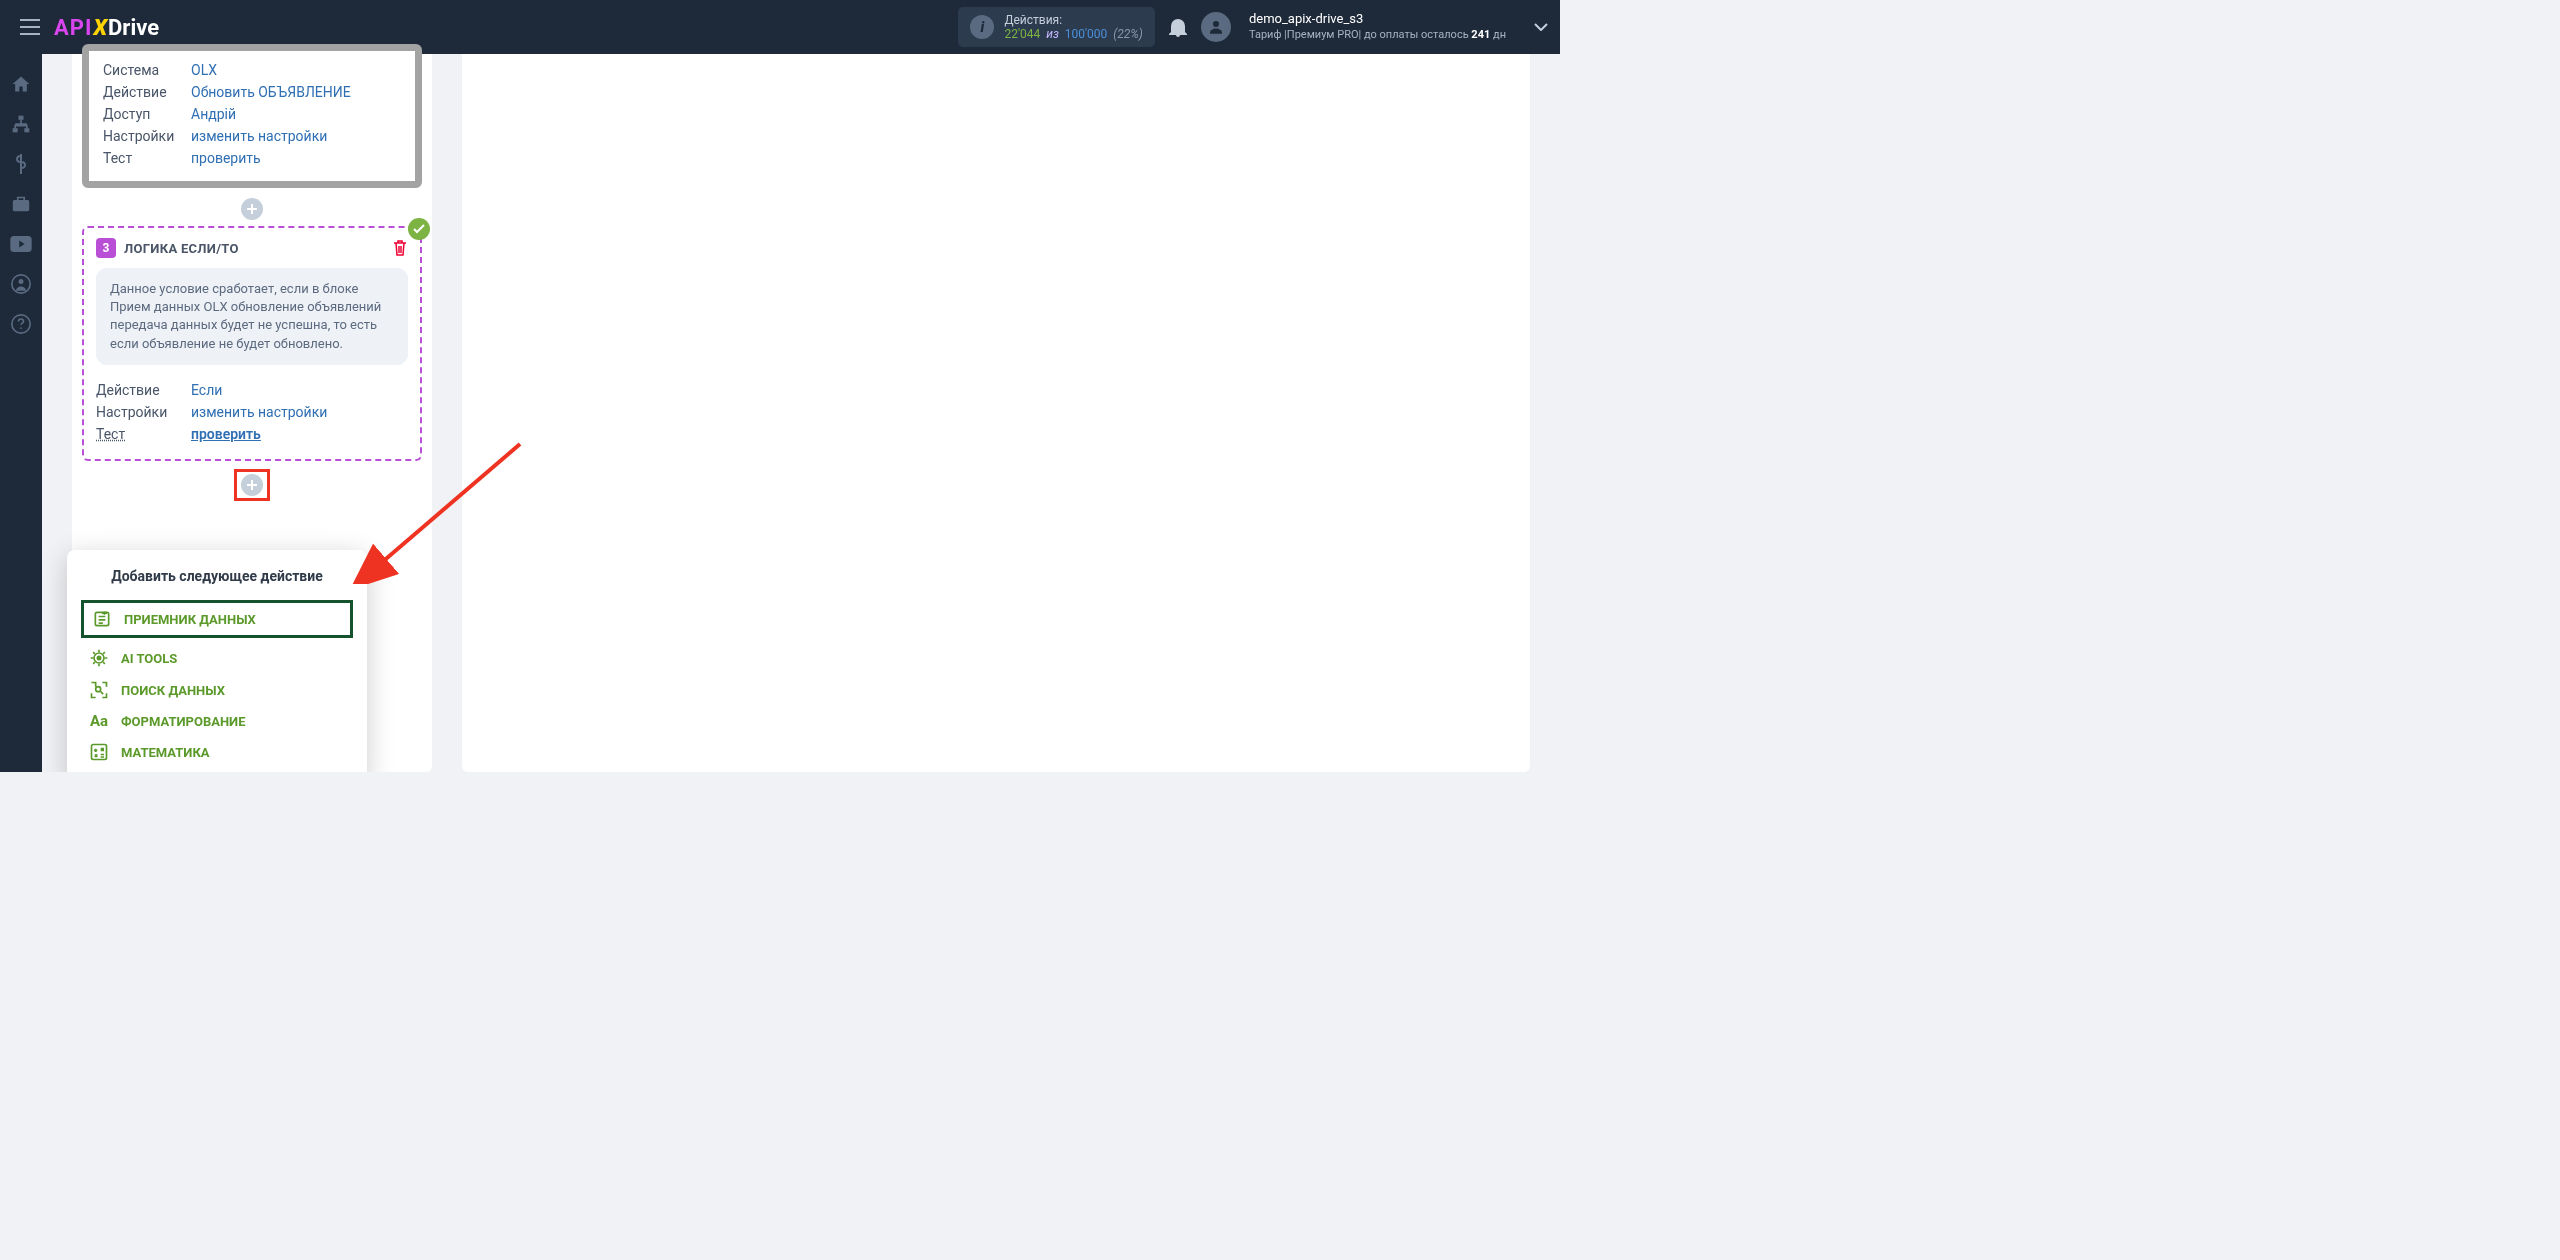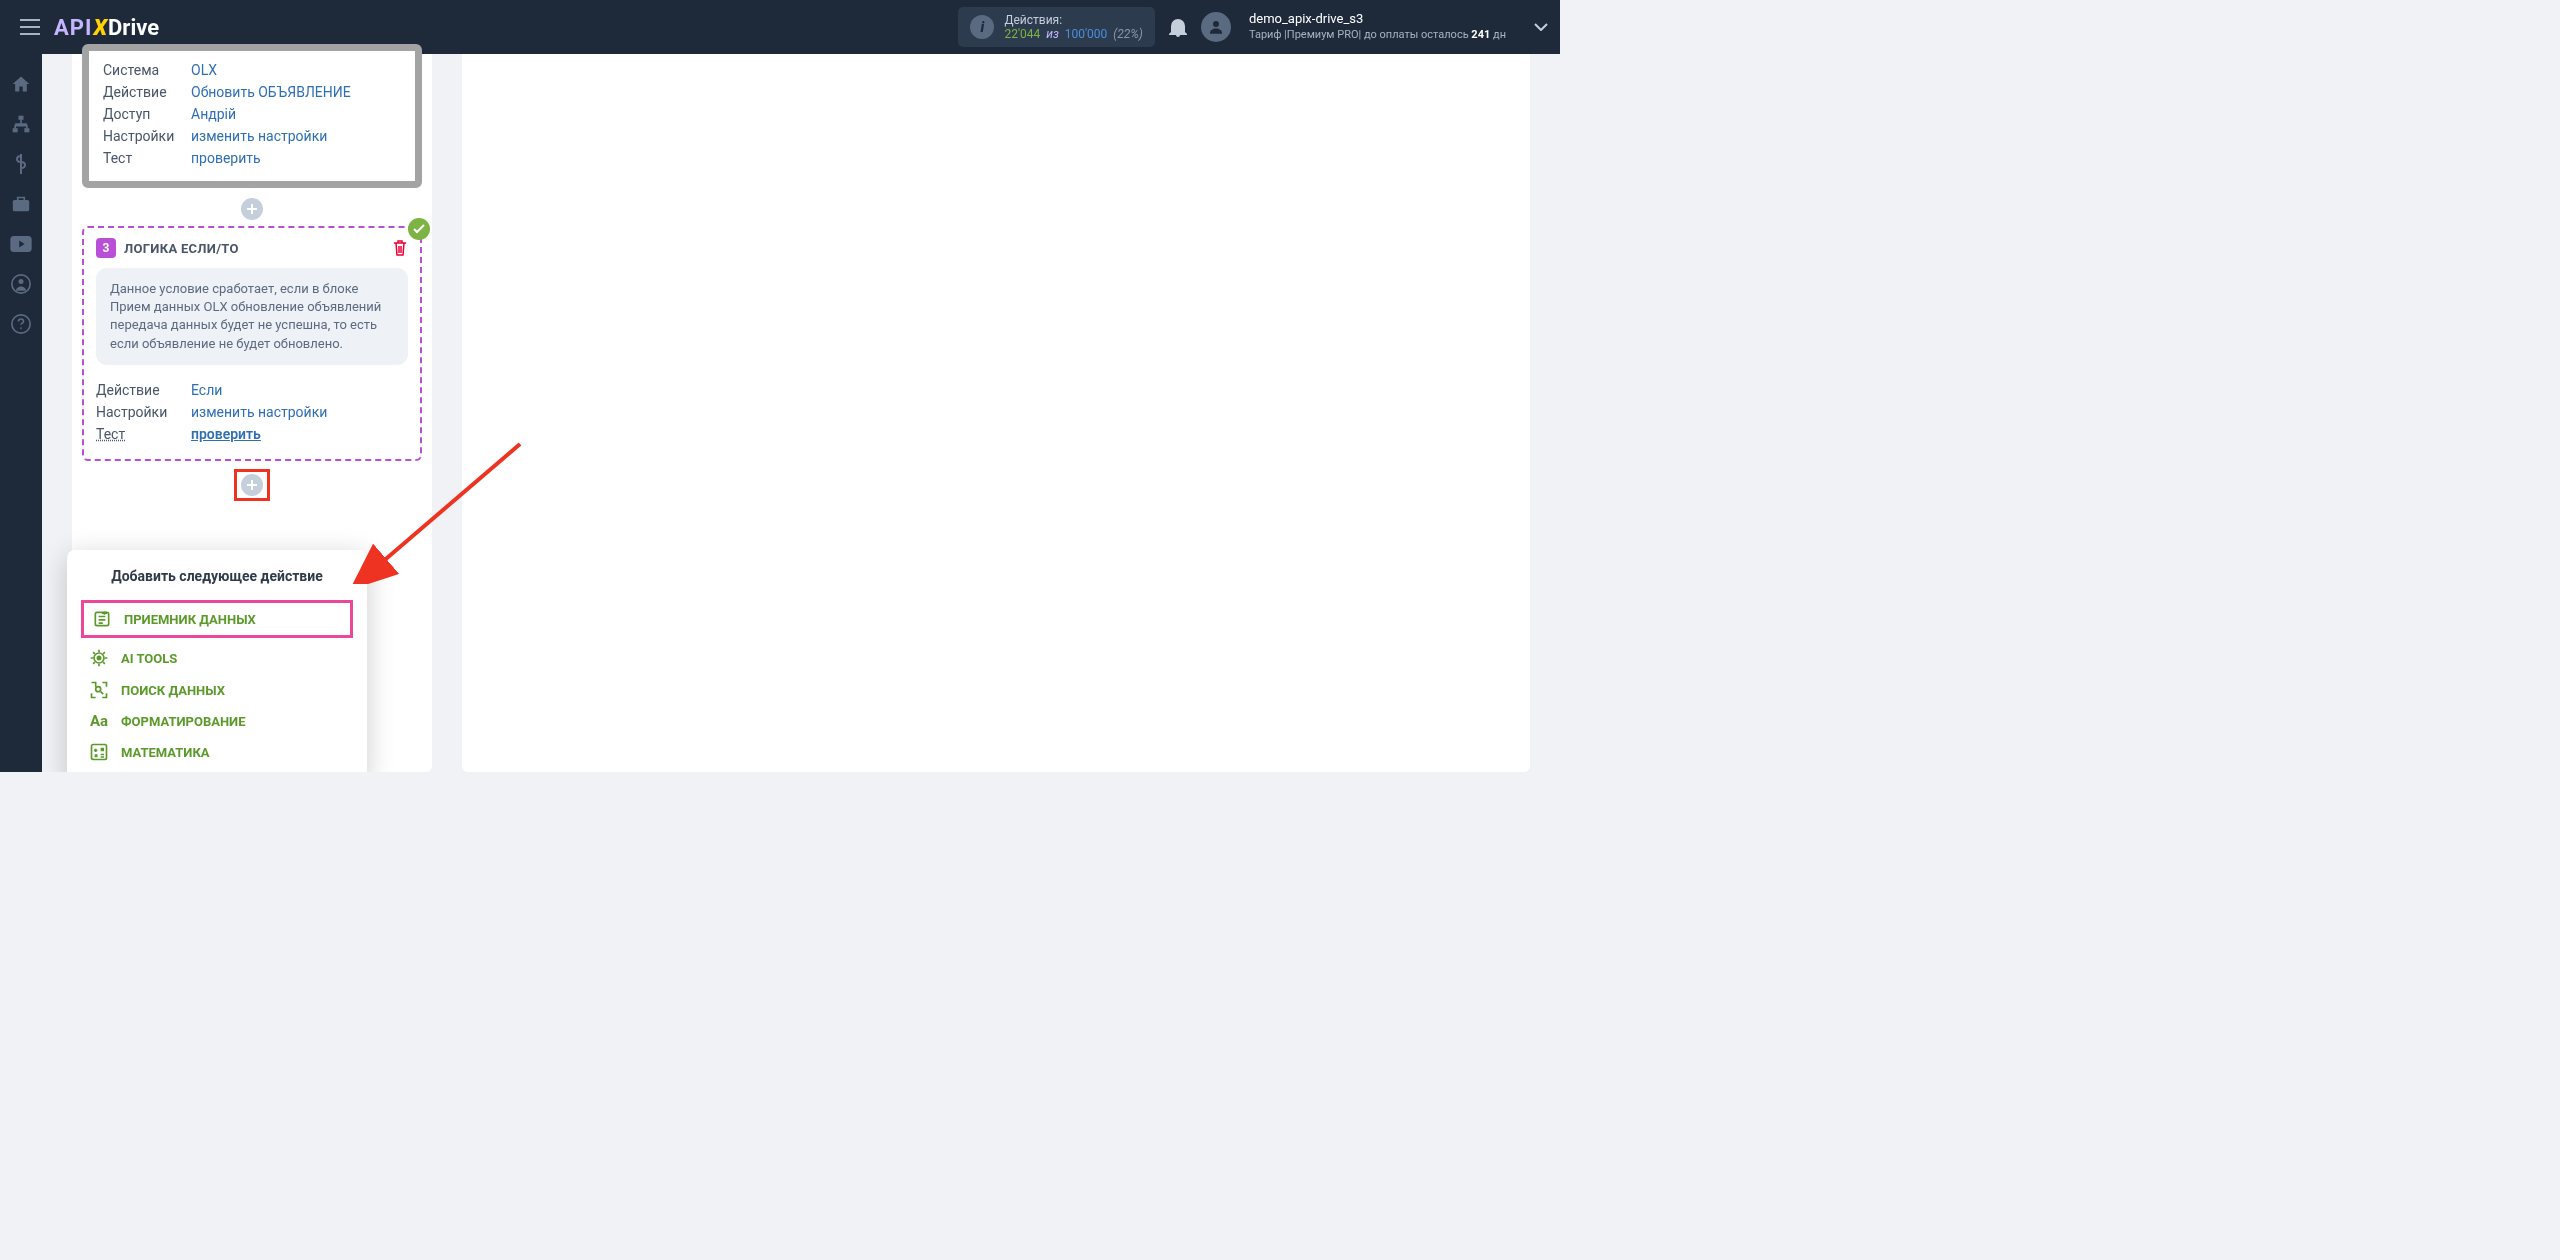--- a/index.html
+++ b/index.html
@@ -27,21 +27,21 @@
       padding: 8px;
       cursor: pointer;
     }
     .logo {
       display: flex;
       align-items: center;
       font-size: 22px;
       font-weight: 700;
       margin-left: 6px;
     }
-    .logo-api { color: #c4b5fd; letter-spacing: 1px; text-align: right; }
+    .logo-api { color: #d946ef; letter-spacing: 1px; text-align: right; }
     .logo-x { color: #ffd200; font-weight: 900; font-style: italic; margin: 0 1px; }
     .logo-drive { color: #fff; }
     .header-right {
       margin-left: auto;
       display: flex;
       align-items: center;
       gap: 14px;
     }
     .actions-box {
       background: #2d3b4f;
@@ -199,21 +199,21 @@
     .popover-title {
       text-align: center; font-size: 14px; font-weight: 700;
       color: #303a48; margin-bottom: 16px;
     }
     .pop-item {
       display: flex; align-items: center; gap: 12px;
       padding: 6px 4px; cursor: pointer;
       color: #5b9a2a; font-weight: 700; font-size: 13px;
     }
     .pop-item-highlighted {
-      border: 3px solid #ec4899;
+      border: 3px solid #14532d;
       margin: 1px -4px 4px;
       padding: 6px 8px;
     }
     .pop-icon { width: 20px; display: flex; justify-content: center; }
 
     
     .arrow-svg {
       position: absolute;
       left: 350px;
       top: 434px;

